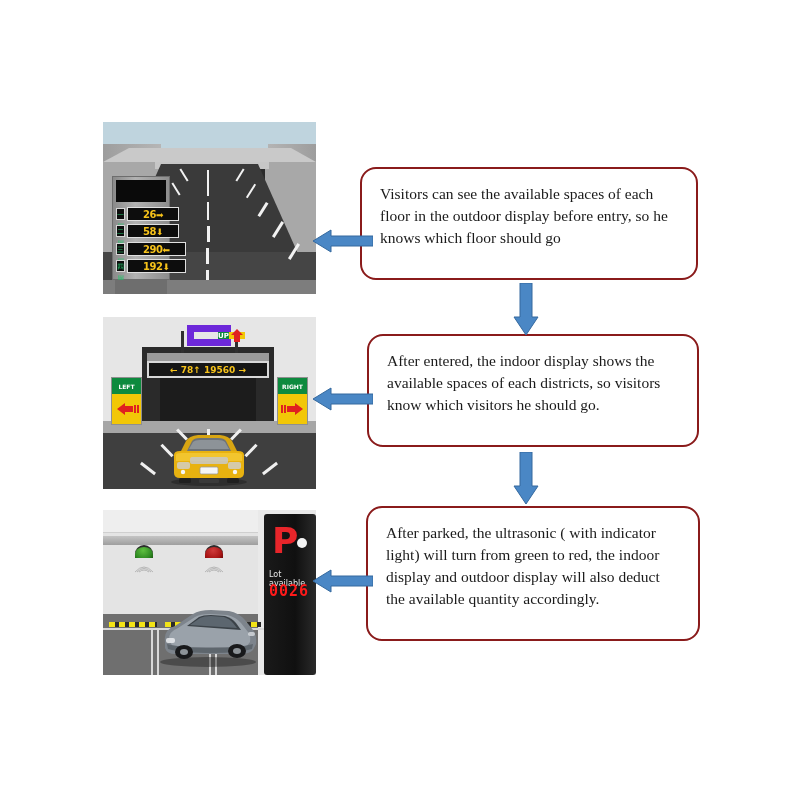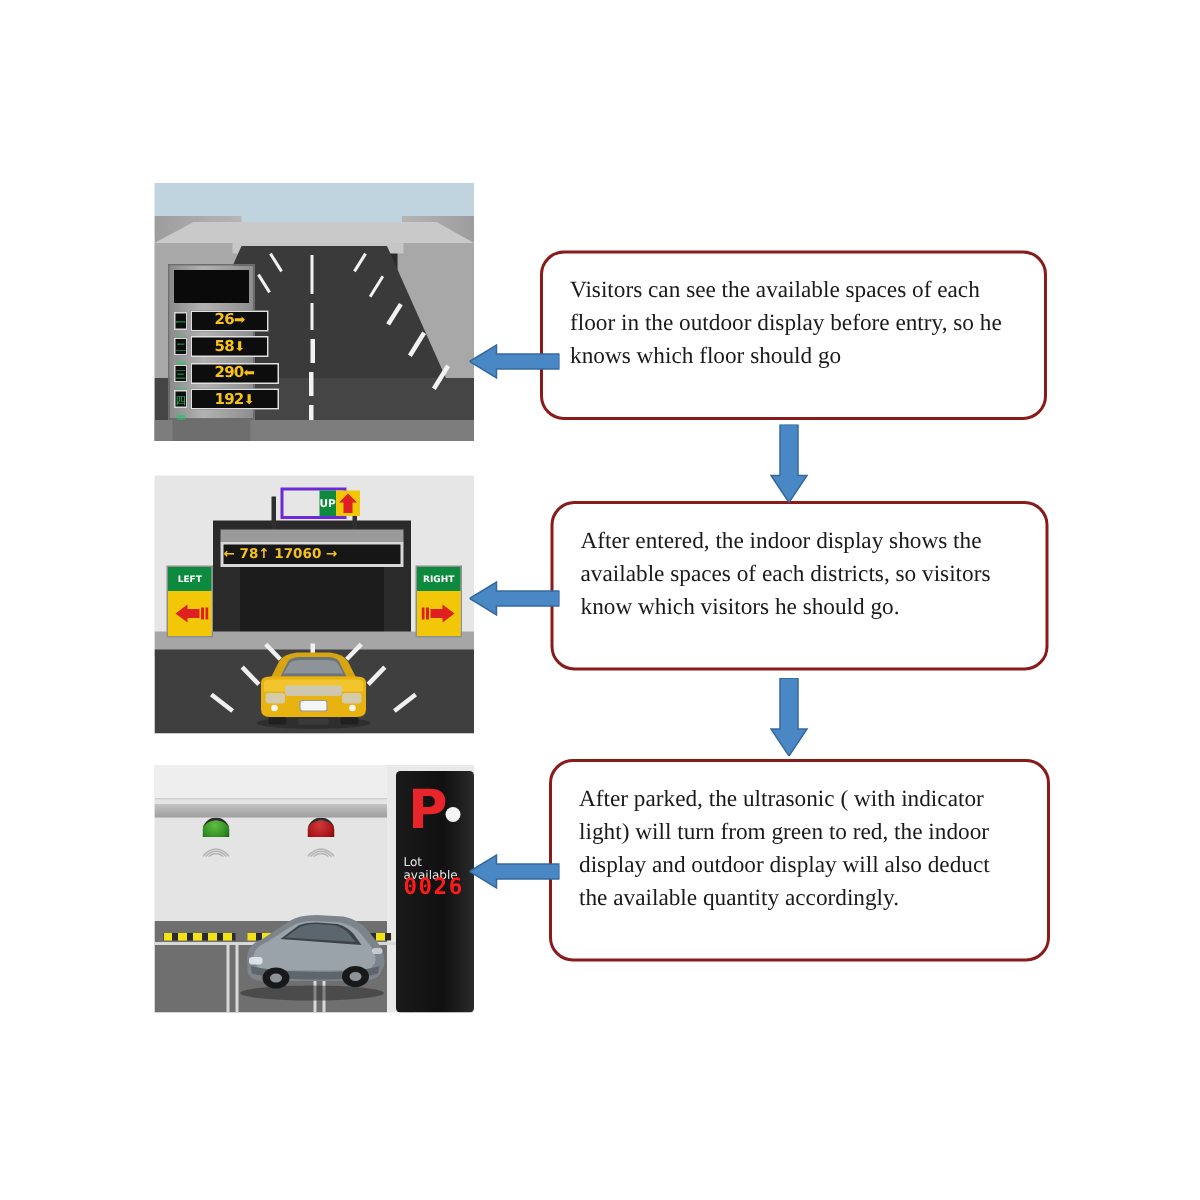--- a/index.html
+++ b/index.html
@@ -92,21 +92,21 @@
   }
   .s1-floor {
     width: 12px; height: 12px; background: #0d0d0d;
     color: #25c46b; font-size: 7px; line-height: 12px; text-align: center;
     font-family: "DejaVu Sans", sans-serif;
     border: 1px solid #d6d6d6; box-sizing: border-box;
   }
   .s1-num {
     flex: 1; height: 14px; background: #0d0d0d;
     border: 1px solid #e0e0e0; box-sizing: border-box;
-    display: flex; align-items: center; justify-content: space-between;
+    display: flex; align-items: flex-end; justify-content: space-between;
     padding: 0 15px;
   }
   .s1-num span.v {
     color: #f6c21a; font-size: 10px; font-weight: bold;
     font-family: "DejaVu Sans", sans-serif; letter-spacing: -0.5px;
   }
   .s1-num span.a {
     color: #f6c21a; font-size: 9px; line-height: 9px;
   }
   .s1-board-base {
@@ -136,32 +136,32 @@
     position: absolute; left: 57px; top: 52px; width: 96px; height: 68px;
     background: #1c1c1c;
   }
   .s2-lintel {
     position: absolute; left: 44px; top: 36px; width: 122px; height: 10px;
     background: #9a9a9a;
   }
   .s2-banner {
     position: absolute; left: 44px; top: 44px; width: 122px; height: 17px;
     background: #161616; border: 2px solid #d8d8d8; box-sizing: border-box;
-    display: flex; align-items: center; justify-content: flex-start;
+    display: flex; align-items: center; justify-content: center;
   }
   .s2-banner span {
     color: #f6c21a; font-size: 9px; font-weight: bold;
     font-family: "DejaVu Sans", sans-serif; white-space: nowrap;
   }
   .s2-hanger {
     position: absolute; width: 3px; height: 22px; background: #2f2f2f; top: 14px;
   }
   .s2-upsign {
     position: absolute; left: 84px; top: 8px; width: 44px; height: 21px;
-    display: flex; border: 2px solid #6d28d9; box-sizing: border-box; padding-left: 24px;
+    display: flex; border: 7px solid #6d28d9; box-sizing: border-box; padding-left: 24px;
   }
   .s2-upsign .lab {
     width: 17px; background: #0d8a3e; color: #ffffff;
     font-size: 7px; font-weight: bold; font-family: "DejaVu Sans", sans-serif;
     display: flex; align-items: center; justify-content: center;
   }
   .s2-upsign .arw {
     flex: 1; background: #f2c707; display: flex; align-items: center; justify-content: center;
   }
   .s2-side {
@@ -354,21 +354,21 @@
     <div class="arw">
       <svg width="16" height="15" viewBox="0 0 16 15">
           <path d="M8 1 L14 7 L11 7 L11 14 L5 14 L5 7 L2 7 Z" fill="#e02020"></path>
         </svg>
     </div>
   </div>
 
   <div class="s2-lintel"></div>
   <div class="s2-banner">
     <span>← 78</span>
-    <span>↑ 170</span>
+    <span>↑ 195</span>
     <span>60 →</span>
   </div>
 
   <div class="s2-side" id="s2-left">
     <div class="lab">LEFT</div>
     <div class="arw">
       <svg width="24" height="16" viewBox="0 0 24 16">
           <path d="M2 8 L10 2 L10 5 L18 5 L18 11 L10 11 L10 14 Z" fill="#e02020"></path>
           <rect x="19" y="4" width="2" height="8" fill="#e02020"></rect>
           <rect x="22" y="4" width="2" height="8" fill="#e02020"></rect>

